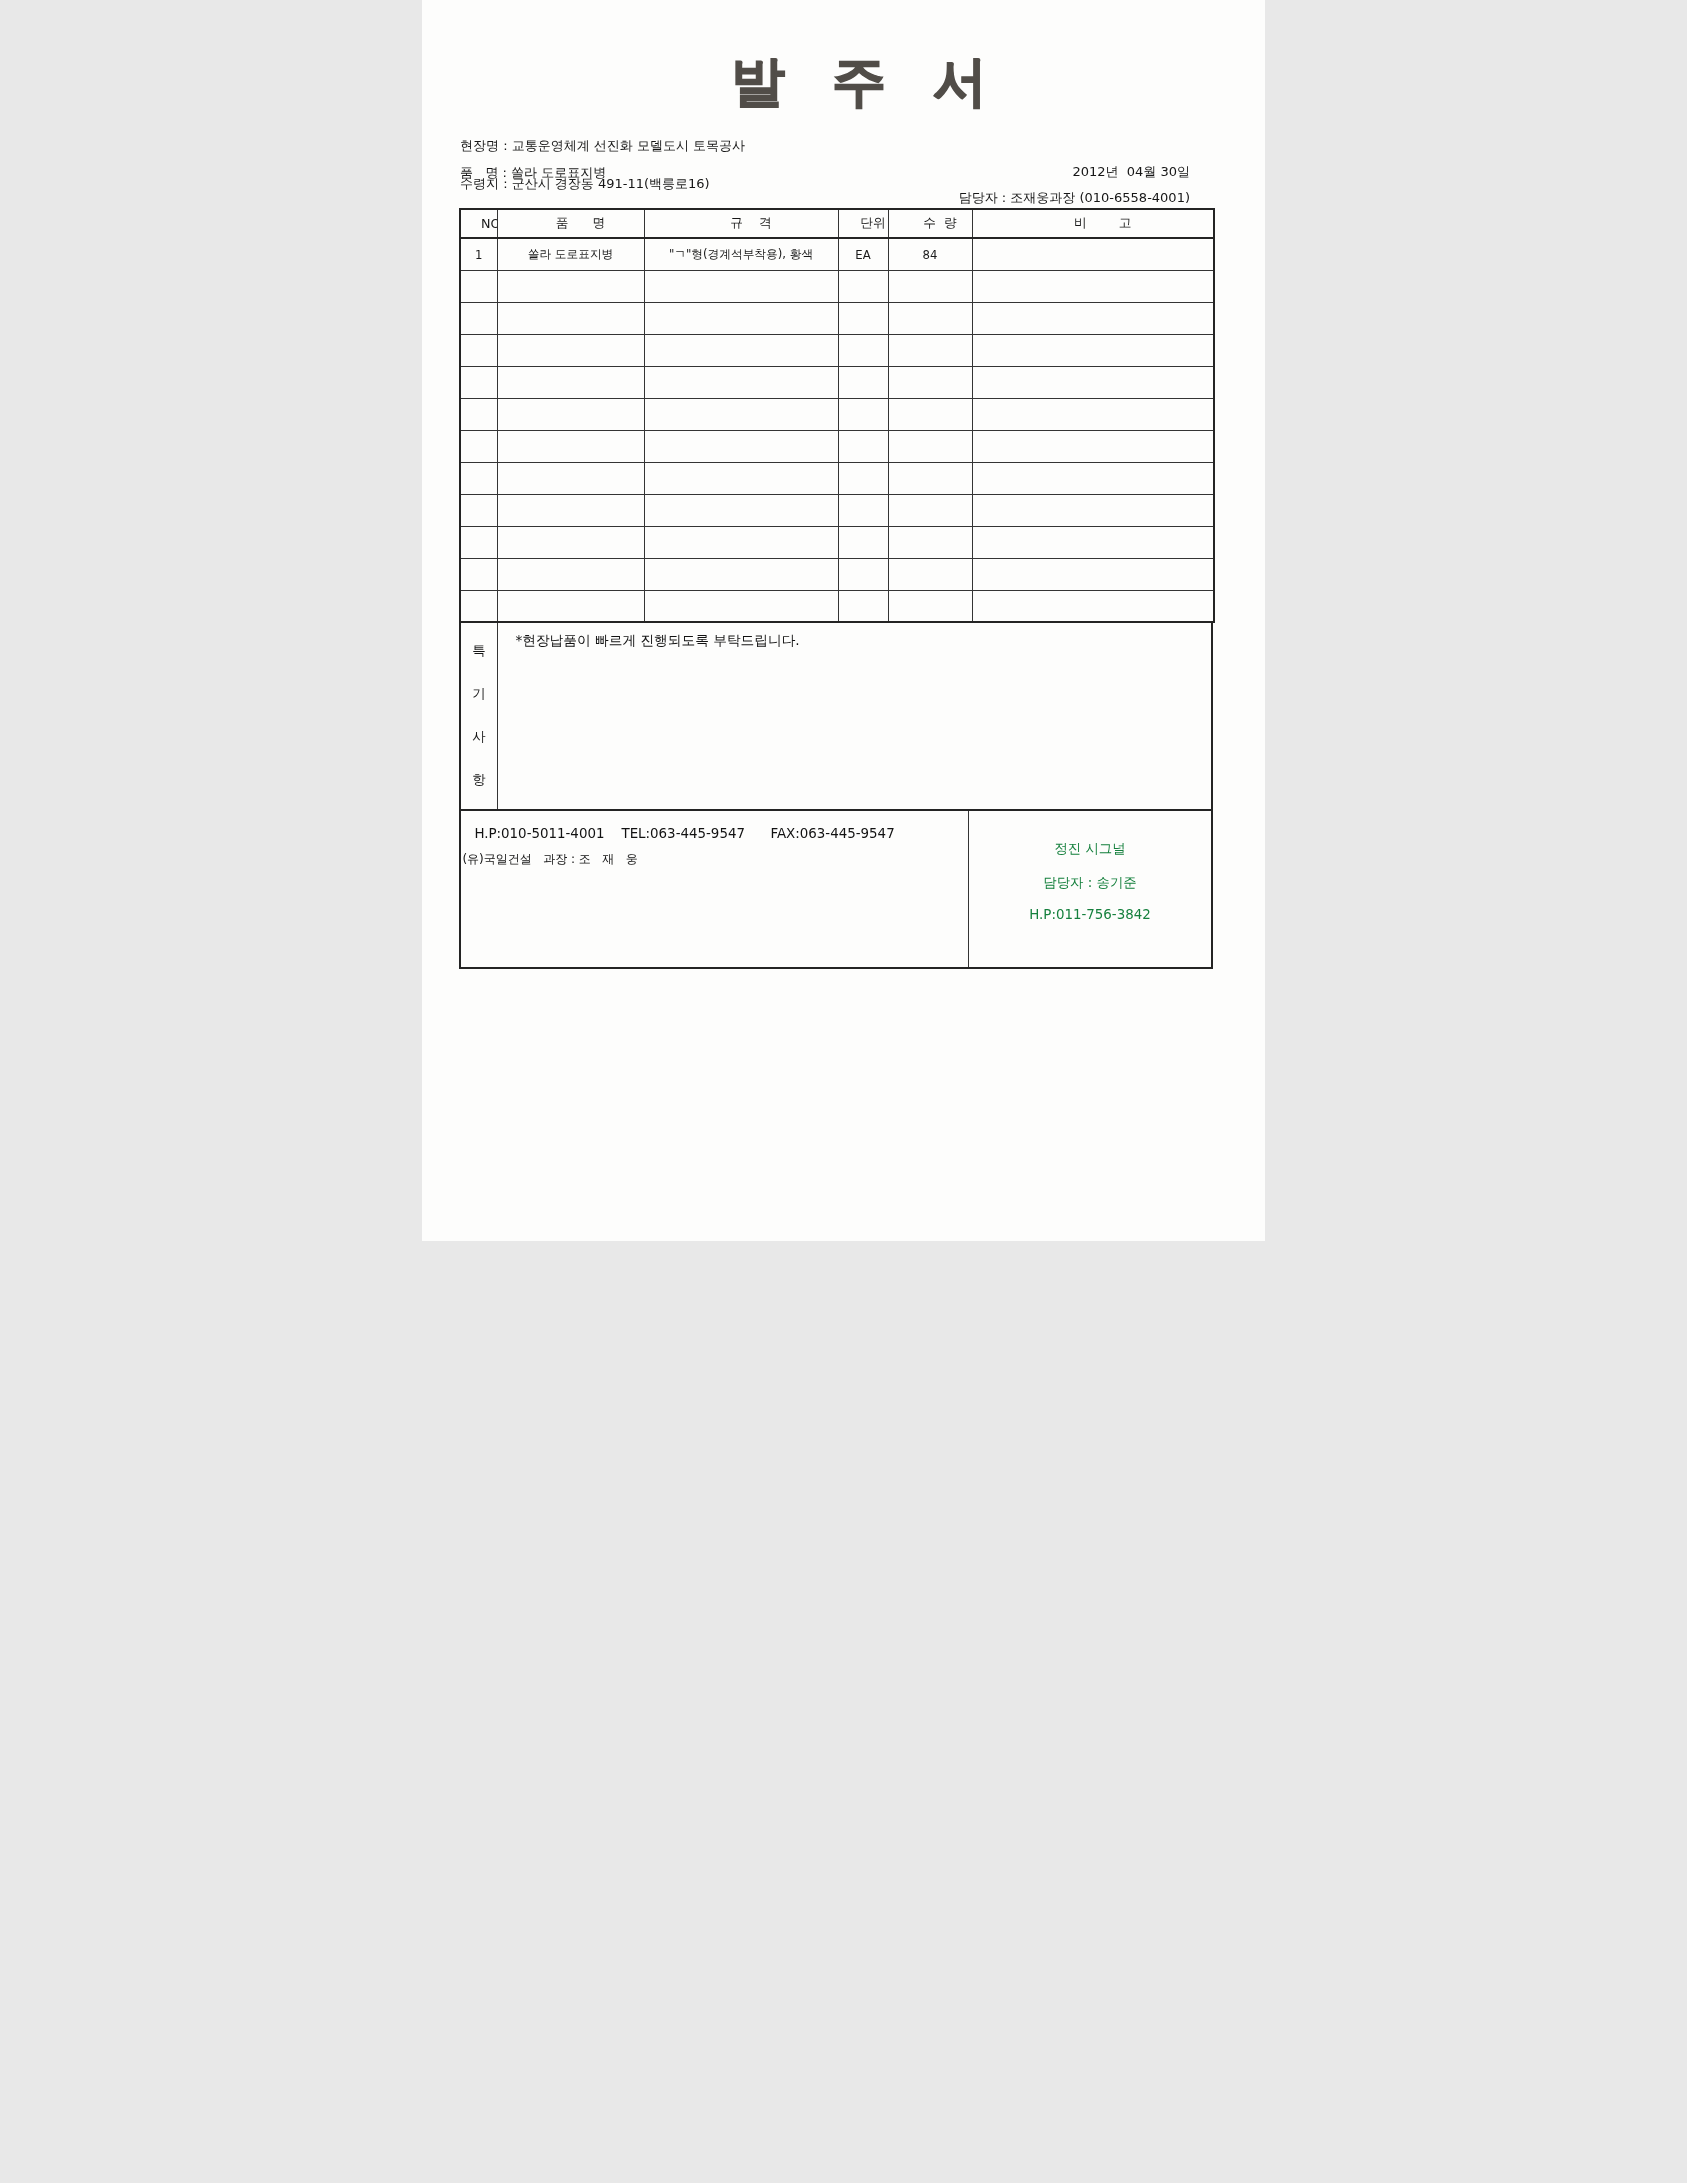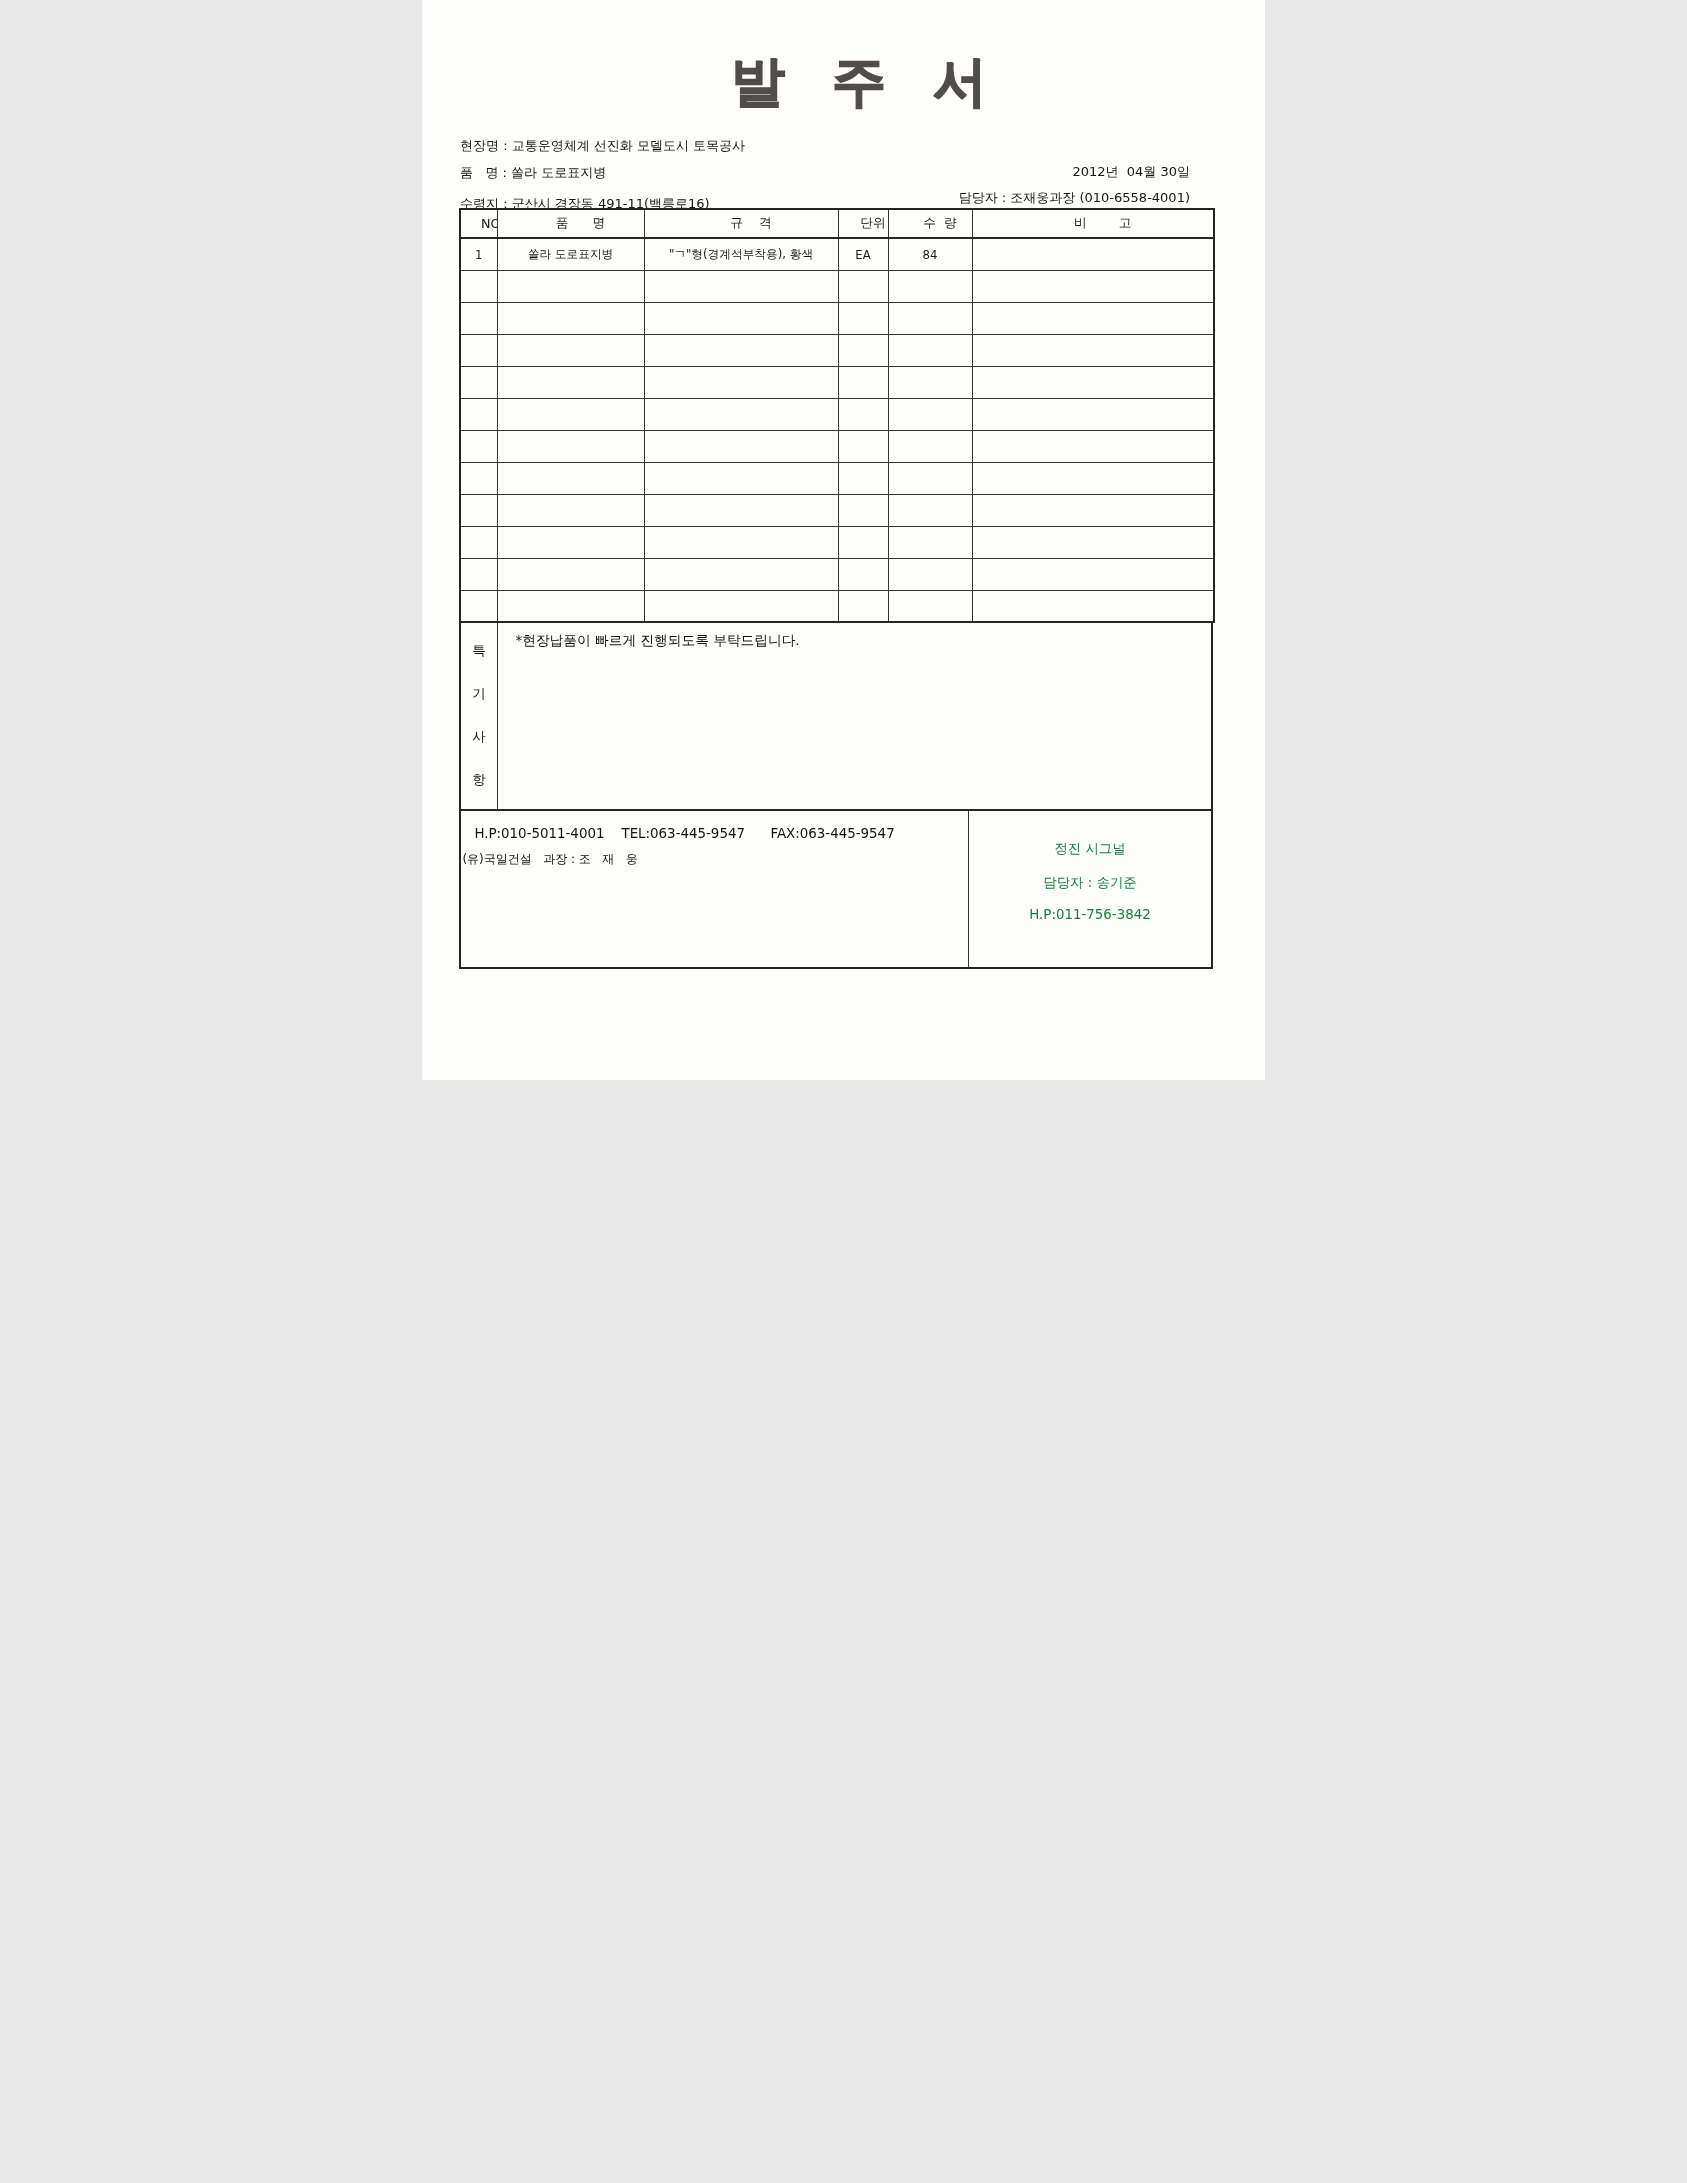--- a/index.html
+++ b/index.html
@@ -1,18 +1,18 @@
 <!DOCTYPE html>
 <html style="font-size:10.7px"><head>
 <meta charset="utf-8">
 <style>
   html,body{margin:0;padding:0;background:#e8e8e8;}
   .page{
     position:relative;
-    width:843px;height:1080px;
+    width:843px;height:1241px;
     background:#fdfdfc;
     margin:0 auto;
     font-family:"DejaVu Sans","Liberation Sans",sans-serif;
     color:#1e1e1e;
     overflow:hidden;
   }
   
   .doc-title{
     position:absolute;left:309px;top:55px;
     font-size:54px;line-height:1;font-weight:900;
@@ -93,21 +93,21 @@
 </head>
 <body>
 
 <div class="page">
 
   <div class="doc-title">발주서</div>
 
   <div class="info-line" style="top:137px;">현장명 : 교통운영체계 선진화 모델도시 토목공사</div>
   <div class="info-line" style="top:164px;">품   명 : 쏠라 도로표지병</div>
   <div class="info-right" style="top:163px;">2012년  04월 30일</div>
-  <div class="info-line" style="top:195px;">수령지 : 군산시 경장동 491-11(백릉로16)</div>
+  <div class="info-line" style="top:175px;">수령지 : 군산시 경장동 491-11(백릉로16)</div>
   <div class="info-right" style="top:189px;">담당자 : 조재웅과장 (010-6558-4001)</div>
 
   <div class="main-block">
 
     <table class="order">
       <colgroup>
         <col style="width:37px">
           <col style="width:147px">
           <col style="width:194px">
         <col style="width:50px">

